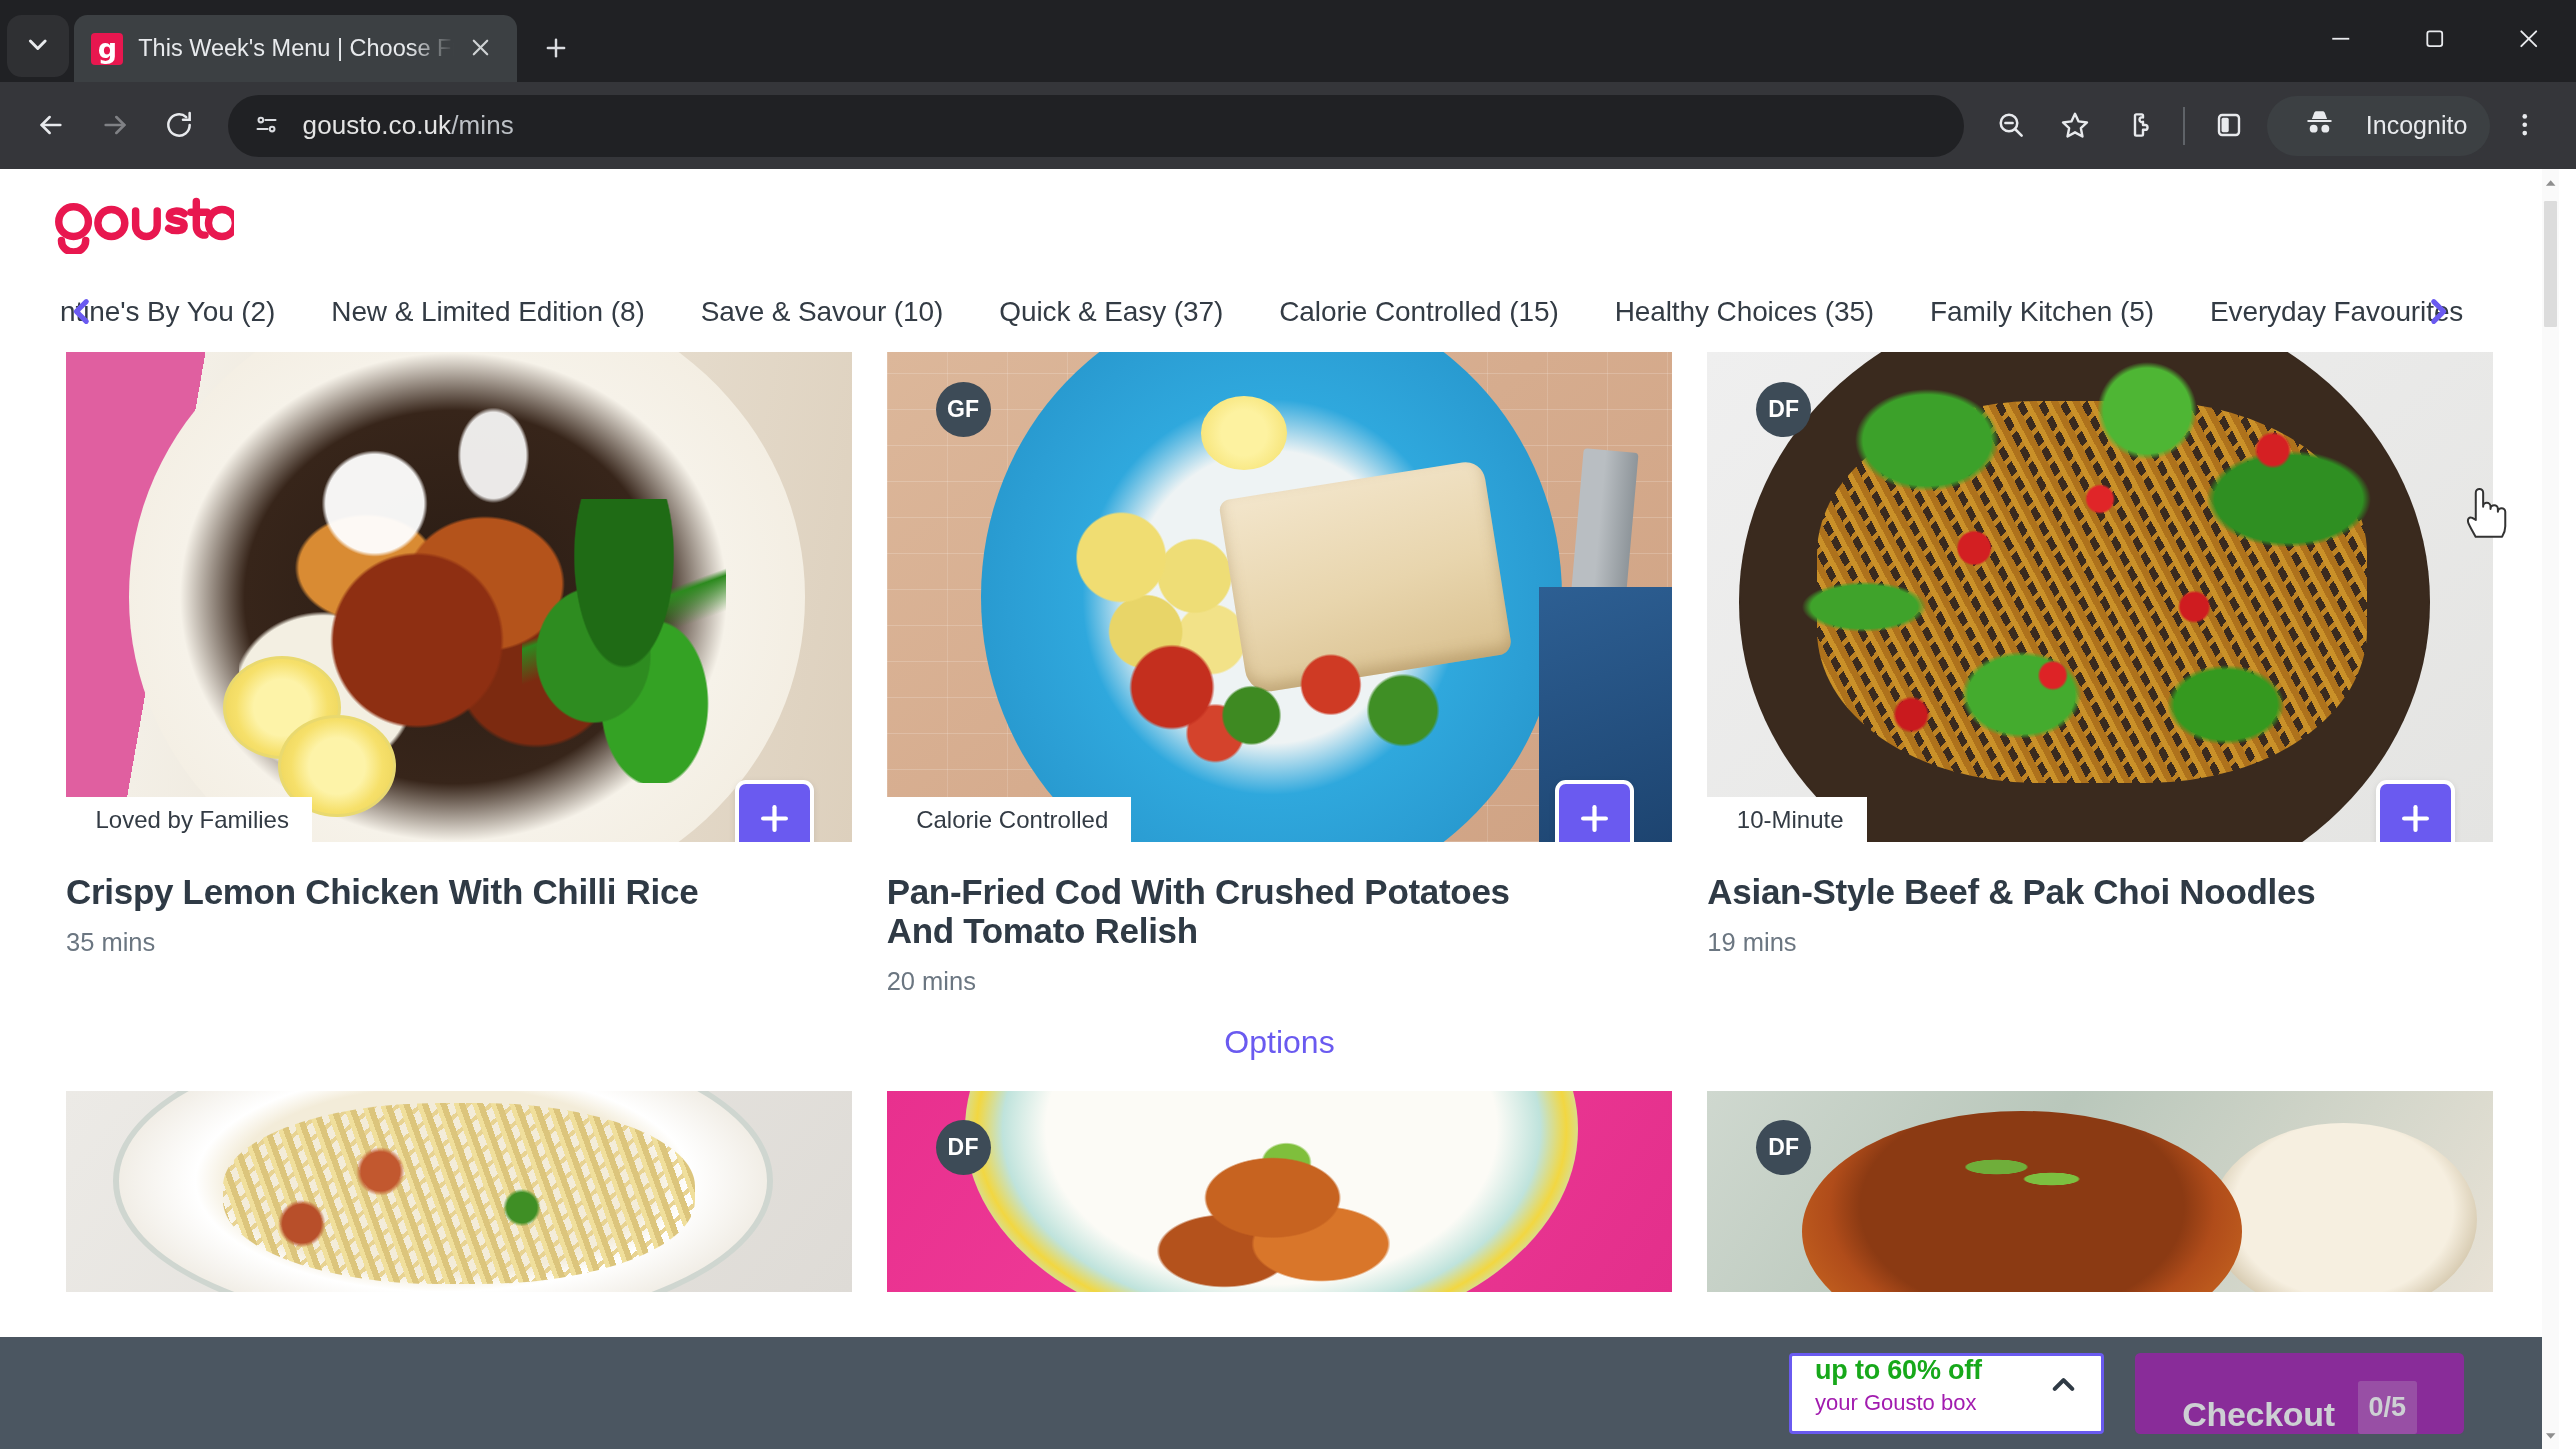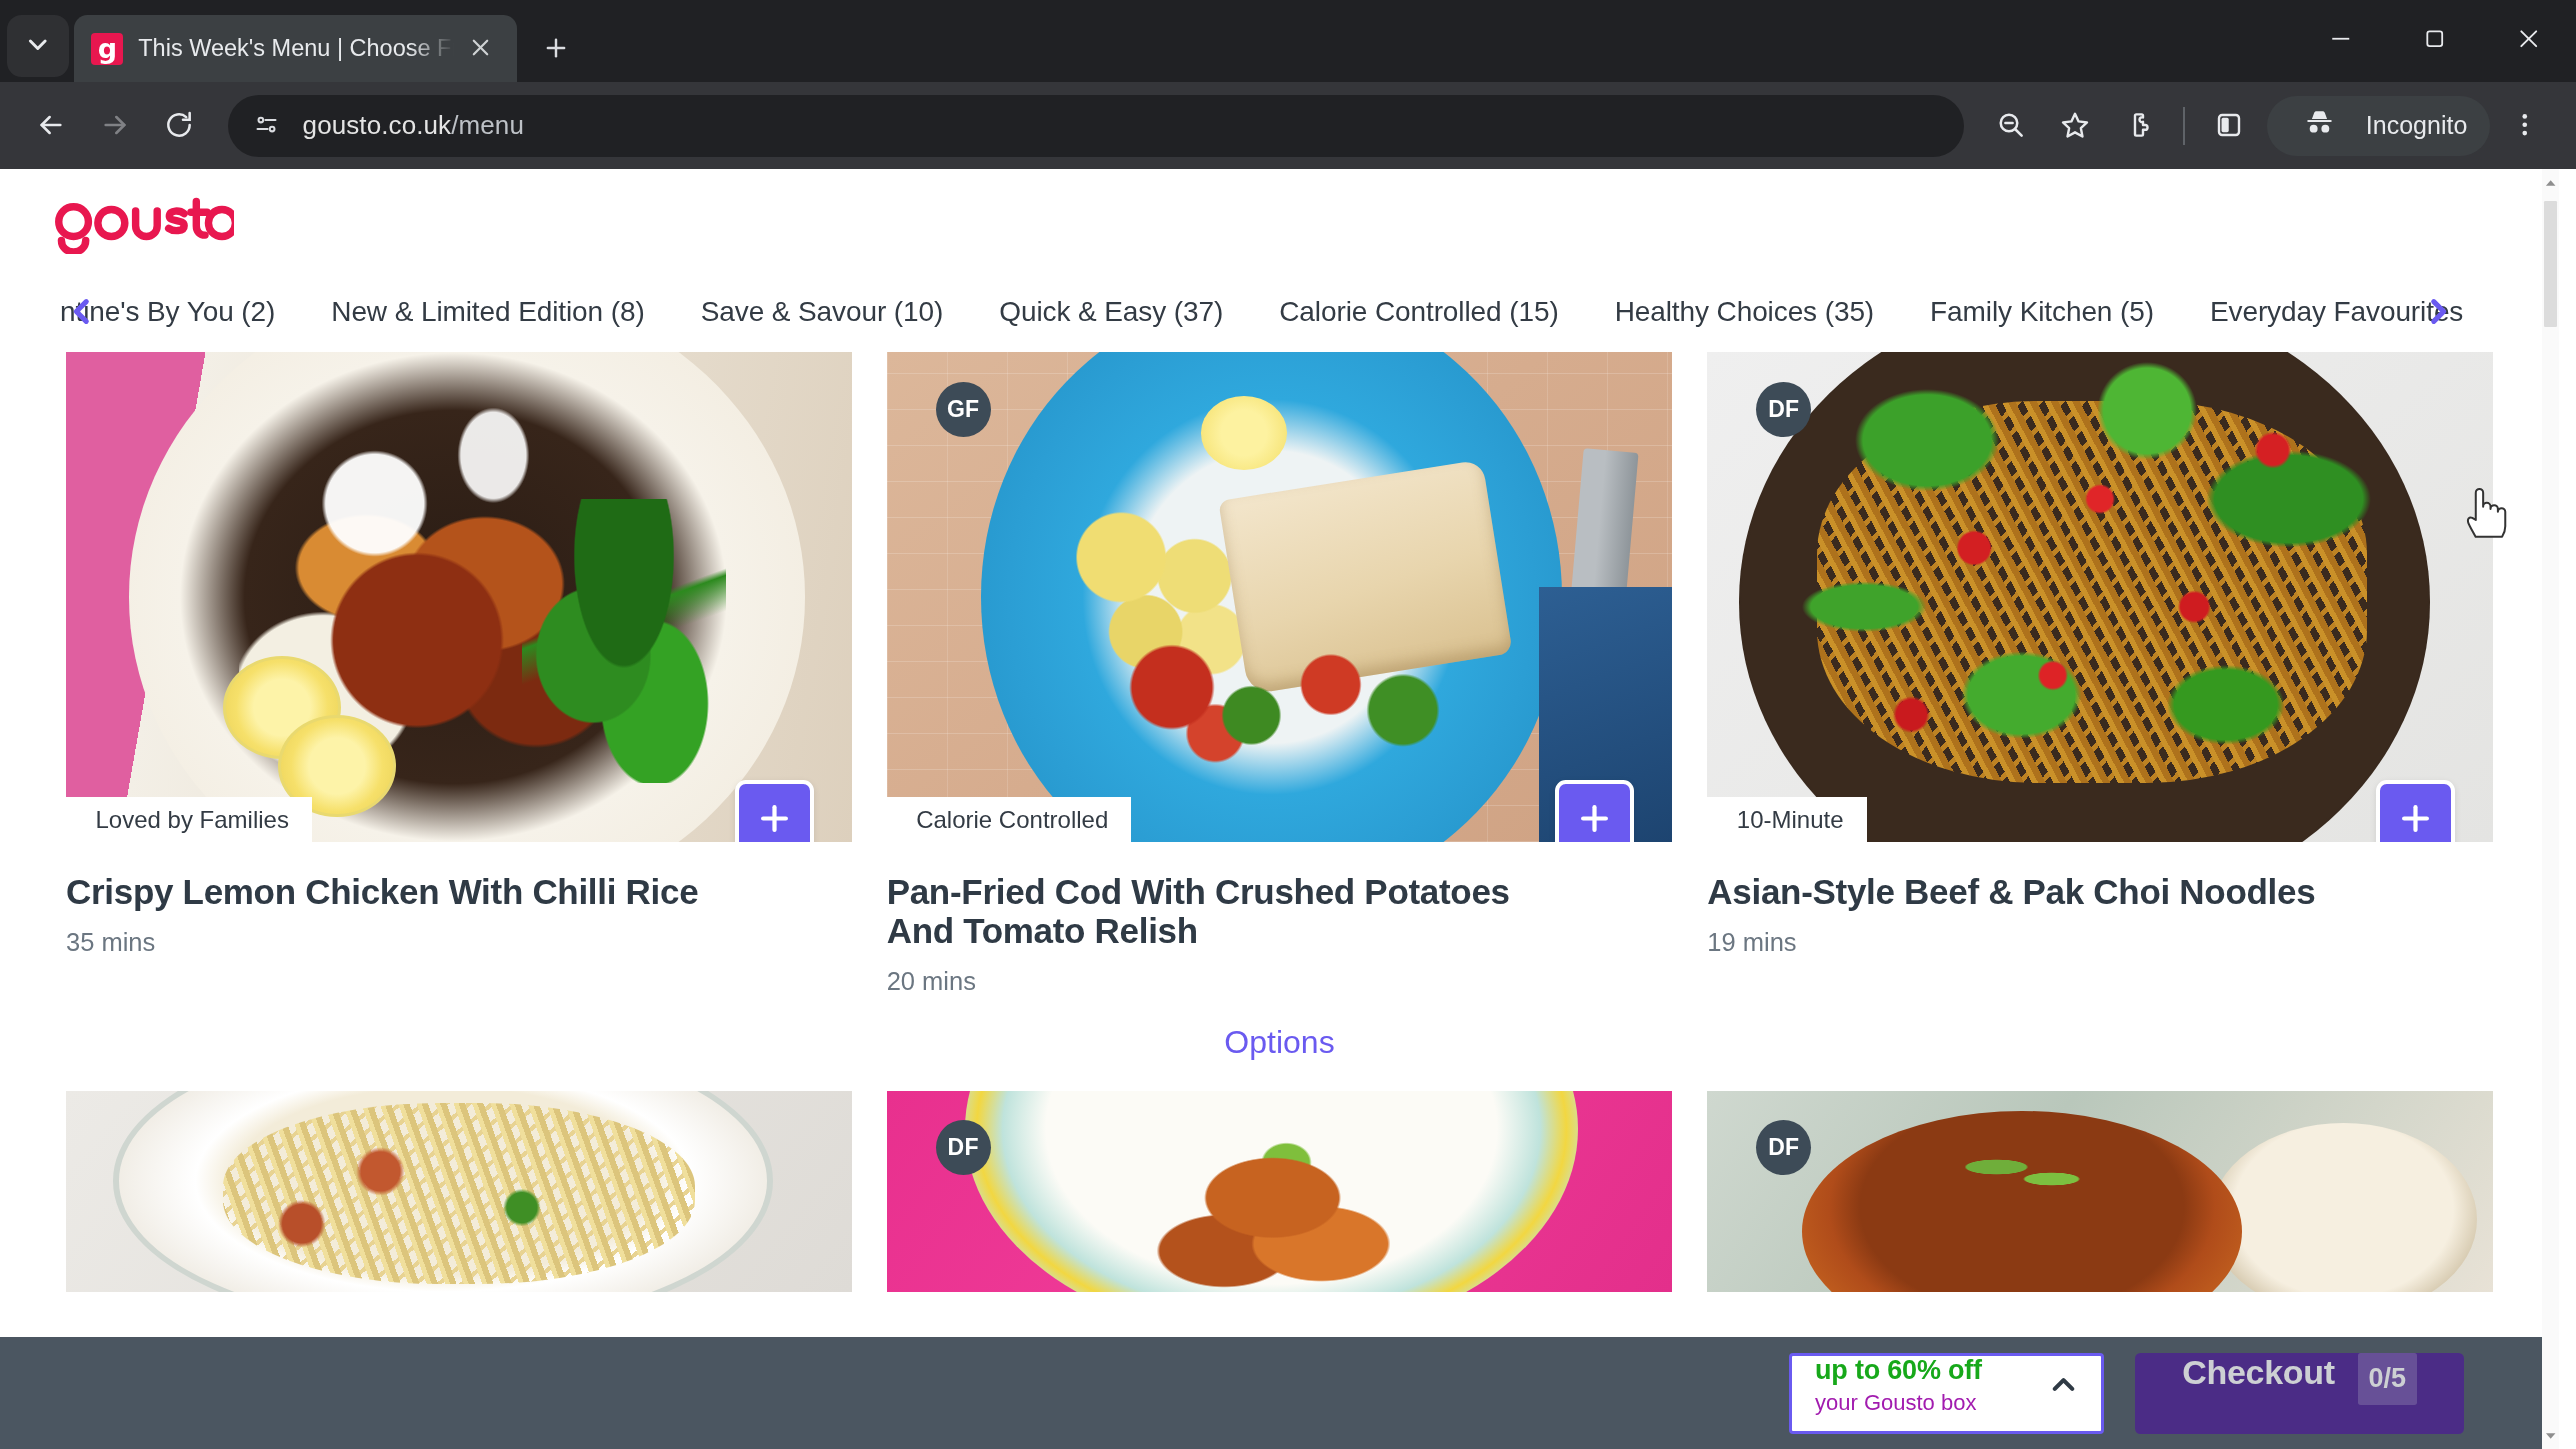--- a/index.html
+++ b/index.html
@@ -210,22 +210,22 @@
     display: flex; align-items: center; justify-content: space-between;
     padding: 0 20px 16px 23px;
   }
   .promo-txt { display: flex; flex-direction: column; gap: 4px; }
   .promo-line1 { color: #17A81A; font-size: 27px; font-weight: 700; letter-spacing: -0.2px; }
   .promo-line2 { color: #a21caf; font-size: 22px; }
   .promo-chev svg { width: 35px; height: 35px; }
 
   .checkout-btn {
     height: 81px; width: 329px; border-radius: 5.4px;
-    background: #4c1d95; opacity: .72;
-    display: flex; align-items: flex-start; justify-content: center; gap: 23px;
+    background: #a21caf; opacity: .72;
+    display: flex; align-items: flex-end; justify-content: center; gap: 23px;
   }
   .checkout-label { color: #ffffff; font-size: 34px; font-weight: 700; letter-spacing: -0.3px; }
   .checkout-count {
     color: #ffffff; font-size: 27px; font-weight: 700;
     background: rgba(255,255,255,.22); padding: 10.7px 10.7px; border-radius: 2.7px;
   }
 
   
   .pagescroll {
     position: absolute; right: 0; top: 0; width: 17px; height: 1280px;
@@ -509,21 +509,21 @@
         <span>
           <svg viewBox="0 0 24 24" fill="none" stroke="#dadce0" stroke-width="1.8" stroke-linecap="round">
             <line x1="11" y1="8" x2="20" y2="8"></line>
               <circle cx="7" cy="8" r="2.1"></circle>
             <line x1="4" y1="16" x2="13" y2="16"></line>
               <circle cx="17" cy="16" r="2.1"></circle>
           </svg>
         </span>
       </div>
       <div class="omni-url">
-        <span>gousto.co.uk</span><span class="dim">/menu</span>
+        <span>gousto.co.uk</span><span class="dim">/mins</span>
       </div>
     </div>
 
     <div class="tb-icons">
       <div class="tb-btn">
         <span>
           <svg viewBox="0 0 24 24" fill="none" stroke="#e8eaed" stroke-width="1.9" stroke-linecap="round">
               <circle cx="10.5" cy="10.5" r="6.2"></circle>
               <line x1="15.2" y1="15.2" x2="20" y2="20"></line>
               <line x1="7.8" y1="10.5" x2="13.2" y2="10.5"></line>

